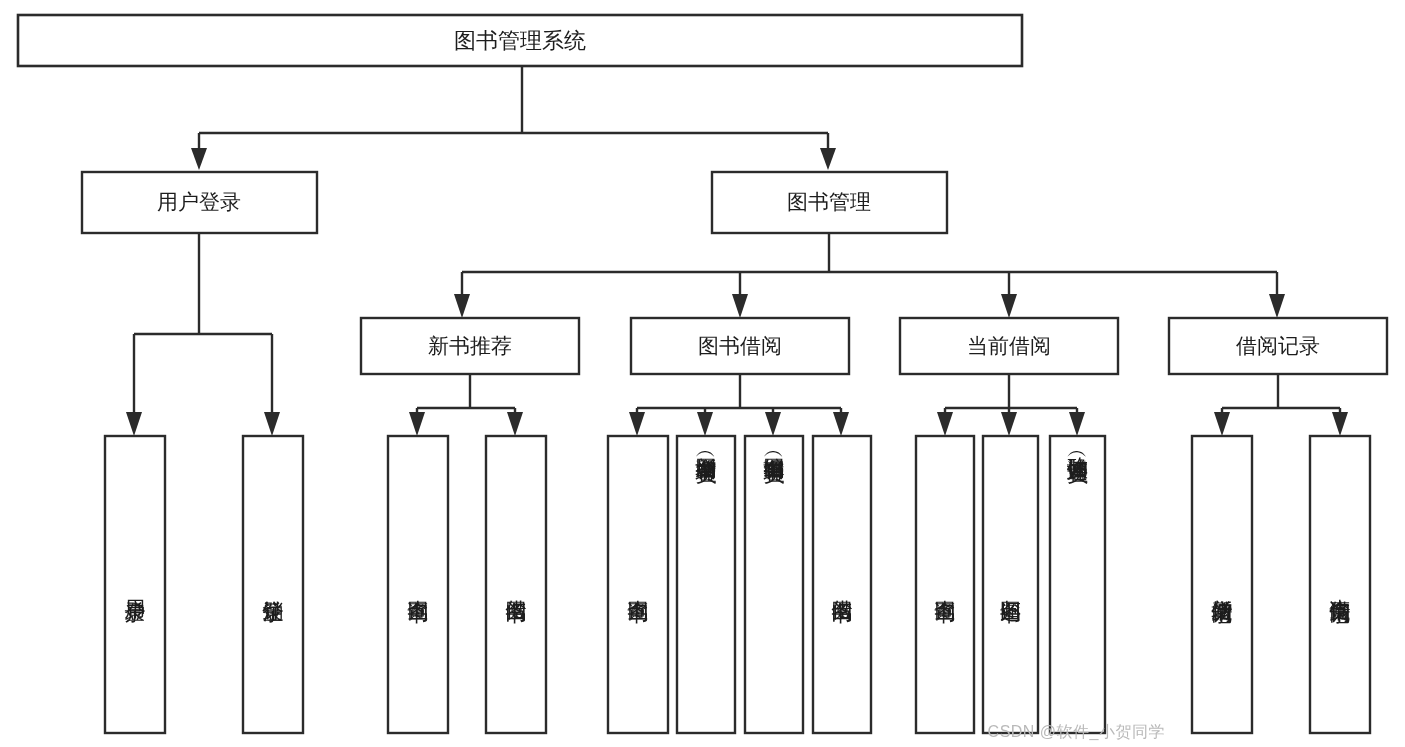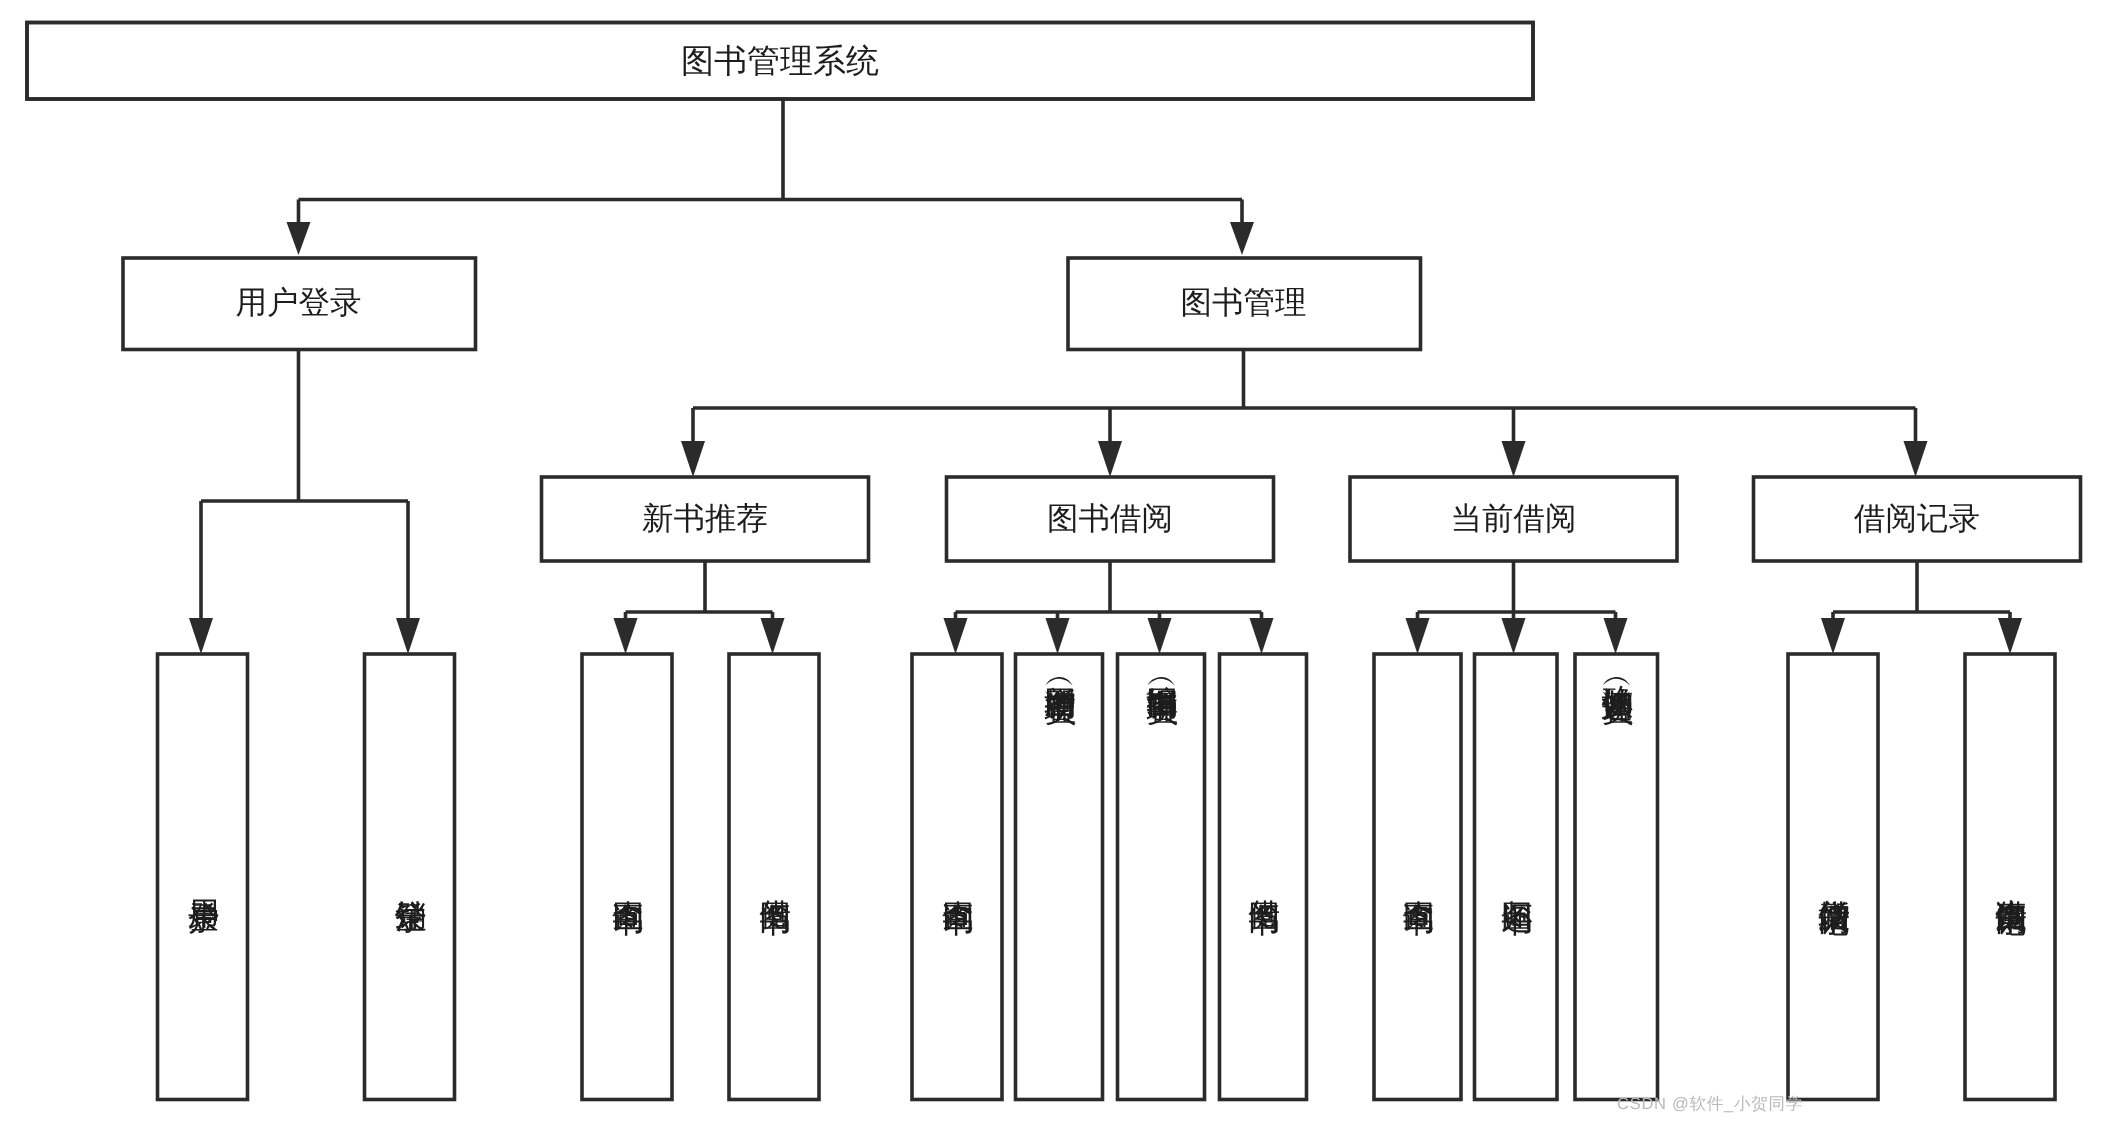--- a/index.html
+++ b/index.html
@@ -13,21 +13,20 @@
     height: 747px;
     font-family: "Liberation Sans", "DejaVu Sans", sans-serif;
     overflow: hidden;
     position: relative;
   }
   #diagram-root {
     position: relative;
     width: 1173px;
     height: 747px;
     background: #ffffff;
-    padding-left: 37px;
   }
   svg#tree-svg {
     position: absolute;
     left: 0;
     top: 0;
     width: 1405px;
     height: 747px;
     display: block;
   }
   .node-box {
@@ -74,21 +73,21 @@
     color: #1d1d1d;
     letter-spacing: 1px;
     white-space: nowrap;
     text-align: center;
   }
   .watermark {
     position: absolute;
     right: 8px;
     bottom: 4px;
     font-family: "Liberation Sans", "DejaVu Sans", sans-serif;
-    font-size: 11px;
+    font-size: 16px;
     color: #b9b9b9;
     letter-spacing: 0.5px;
     white-space: nowrap;
     user-select: none;
   }
 </style>
 </head>
 <body>
 
 <div id="diagram-root">

